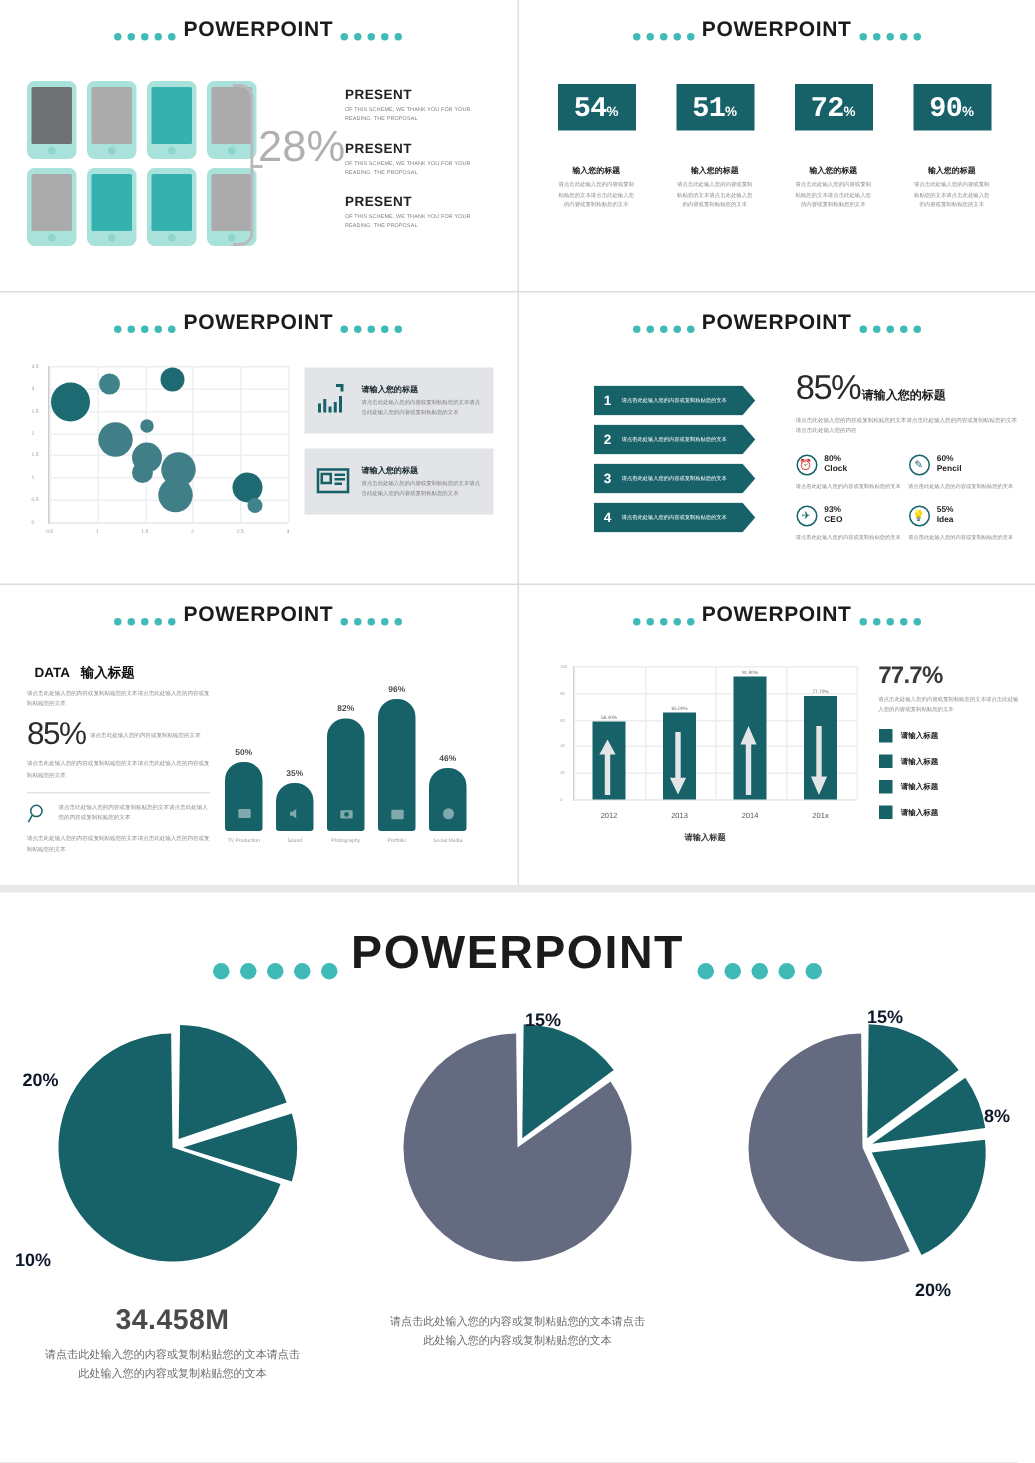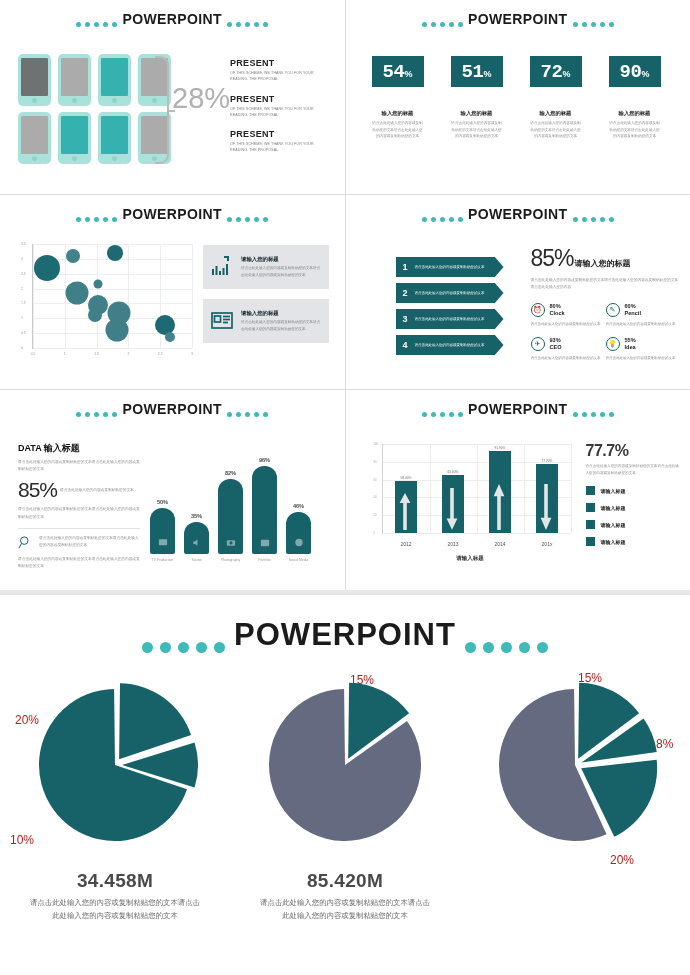--- a/index.html
+++ b/index.html
@@ -82,21 +82,21 @@
   .kpi { width:50%; margin-bottom:9px; }
   .kpi-top { display:flex; align-items:center; gap:5px; }
   .kpi-circle { width:14px; height:14px; border:1.2px solid #176269; border-radius:50%; color:#176269;
                 display:flex; align-items:center; justify-content:center; font-size:7px; }
   .kpi-top .v { font-size:5.6px; font-weight:bold; color:#1d1d1d; line-height:1.35; }
   .kpi > p { font-size:3.5px; line-height:1.9; color:#8a8a8a; margin-top:3px; }
 
   
   .p5-left { position:absolute; left:18px; top:52px; width:122px; }
   .p5-left h3 { font-size:9px; font-weight:bold; color:#111; }
-  .p5-left h3 span { }
+  .p5-left h3 span { margin-left:5px; }
   .p5-left p.body { font-size:3.7px; line-height:1.95; color:#8b8b8b; margin-top:4px; }
   .p5-85 { display:flex; align-items:center; margin-top:5px; }
   .p5-85 .big { font-size:21px; font-weight:300; color:#2b2b2b; letter-spacing:-1px; }
   .p5-85 .side { font-size:3.7px; line-height:1.85; color:#8b8b8b; margin-left:3px; }
   .p5-sep { height:1px; background:#e2e2e2; margin:7px 0 6px; }
   .p5-mag { display:flex; gap:6px; align-items:flex-start; }
   .p5-mag .ic { width:15px; height:15px; flex:none; color:#176269; }
   .p5-mag p { font-size:3.7px; line-height:2; color:#8b8b8b; }
   .bars { position:absolute; left:150px; bottom:28px; display:flex; align-items:flex-end; gap:9px; }
   .barcol { width:25px; text-align:center; }
@@ -121,21 +121,21 @@
   .legend { margin-top:9px; }
   .leg-item { display:flex; align-items:center; gap:6px; margin-bottom:8px; }
   .leg-sw { width:9px; height:9px; background:#176269; }
   .leg-item span { font-size:5px; font-weight:bold; color:#1d1d1d; }
 
   
   .pies { position:absolute; top:70px; left:0; width:690px; display:flex; }
   .pie-col { flex:1; text-align:center; position:relative; }
   .pie-amount { font-size:19px; font-weight:bold; color:#4a4a4a; letter-spacing:.3px; }
   .pie-desc { font-size:7.4px; line-height:1.75; color:#6b6b6b; margin-top:5px; padding:0 28px; }
-  .pie-label { position:absolute; font-size:12px; font-weight:normal; color:#b91c1c; }
+  .pie-label { position:absolute; font-size:12px; font-weight:bold; color:#0f172a; }
 </style>
 </head>
 <body>
 
 <div class="grid">
 
   <div class="panel">
     <div class="pp-head">
       <div class="pp-dots">
         <i class="pp-dot"></i>
@@ -659,21 +659,20 @@
       <div class="pie-desc">请点击此处输入您的内容或复制粘贴您的文本请点击此处输入您的内容或复制粘贴您的文本</div>
     </div>
       <div class="pie-col">
       <div style="position:relative;width:230px;height:205px;margin:0 auto">
         <svg viewBox="0 0 200 200" style="position:absolute;left:15px;top:0;width:200px;height:200px">
             <path d="M 103.17793349817683 93.76295433068142 L 104.08991161033443 17.768426265017737 A 76 76 0 0 1 164.1227508980629 48.35668568752439 Z" fill="#176269"></path>
             <path d="M 100 100 L 162.0169119693656 56.06934293930991 A 76 76 0 1 1 99.08802188784243 24.005471934336313 Z" fill="#646a80"></path>
           </svg>
         <div class="pie-label" style="left:120px;top:8px">15%</div>
       </div>
-      <div class="pie-amount">85.420M</div>
       <div class="pie-desc">请点击此处输入您的内容或复制粘贴您的文本请点击此处输入您的内容或复制粘贴您的文本</div>
     </div>
       <div class="pie-col">
       <div style="position:relative;width:230px;height:205px;margin:0 auto">
         <svg viewBox="0 0 200 200" style="position:absolute;left:15px;top:0;width:200px;height:200px">
             <path d="M 103.17793349817683 93.76295433068142 L 104.08991161033443 17.768426265017737 A 76 76 0 0 1 164.1227508980629 48.35668568752439 Z" fill="#176269"></path>
             <path d="M 106.50843540121775 97.42312813120725 L 168.52534737058335 53.49247107051716 A 76 76 0 0 1 181.7894227488818 86.99370130319578 Z" fill="#176269"></path>
             <path d="M 106.13414676030705 103.372275718712 L 181.64373643944424 94.75242267539768 A 76 76 0 0 1 139.31622555006444 171.74587915739536 Z" fill="#176269"></path>
             <path d="M 100 100 L 131.53171385548325 169.150206227718 A 76 76 0 1 1 99.08802188784243 24.005471934336313 Z" fill="#646a80"></path>
           </svg>

